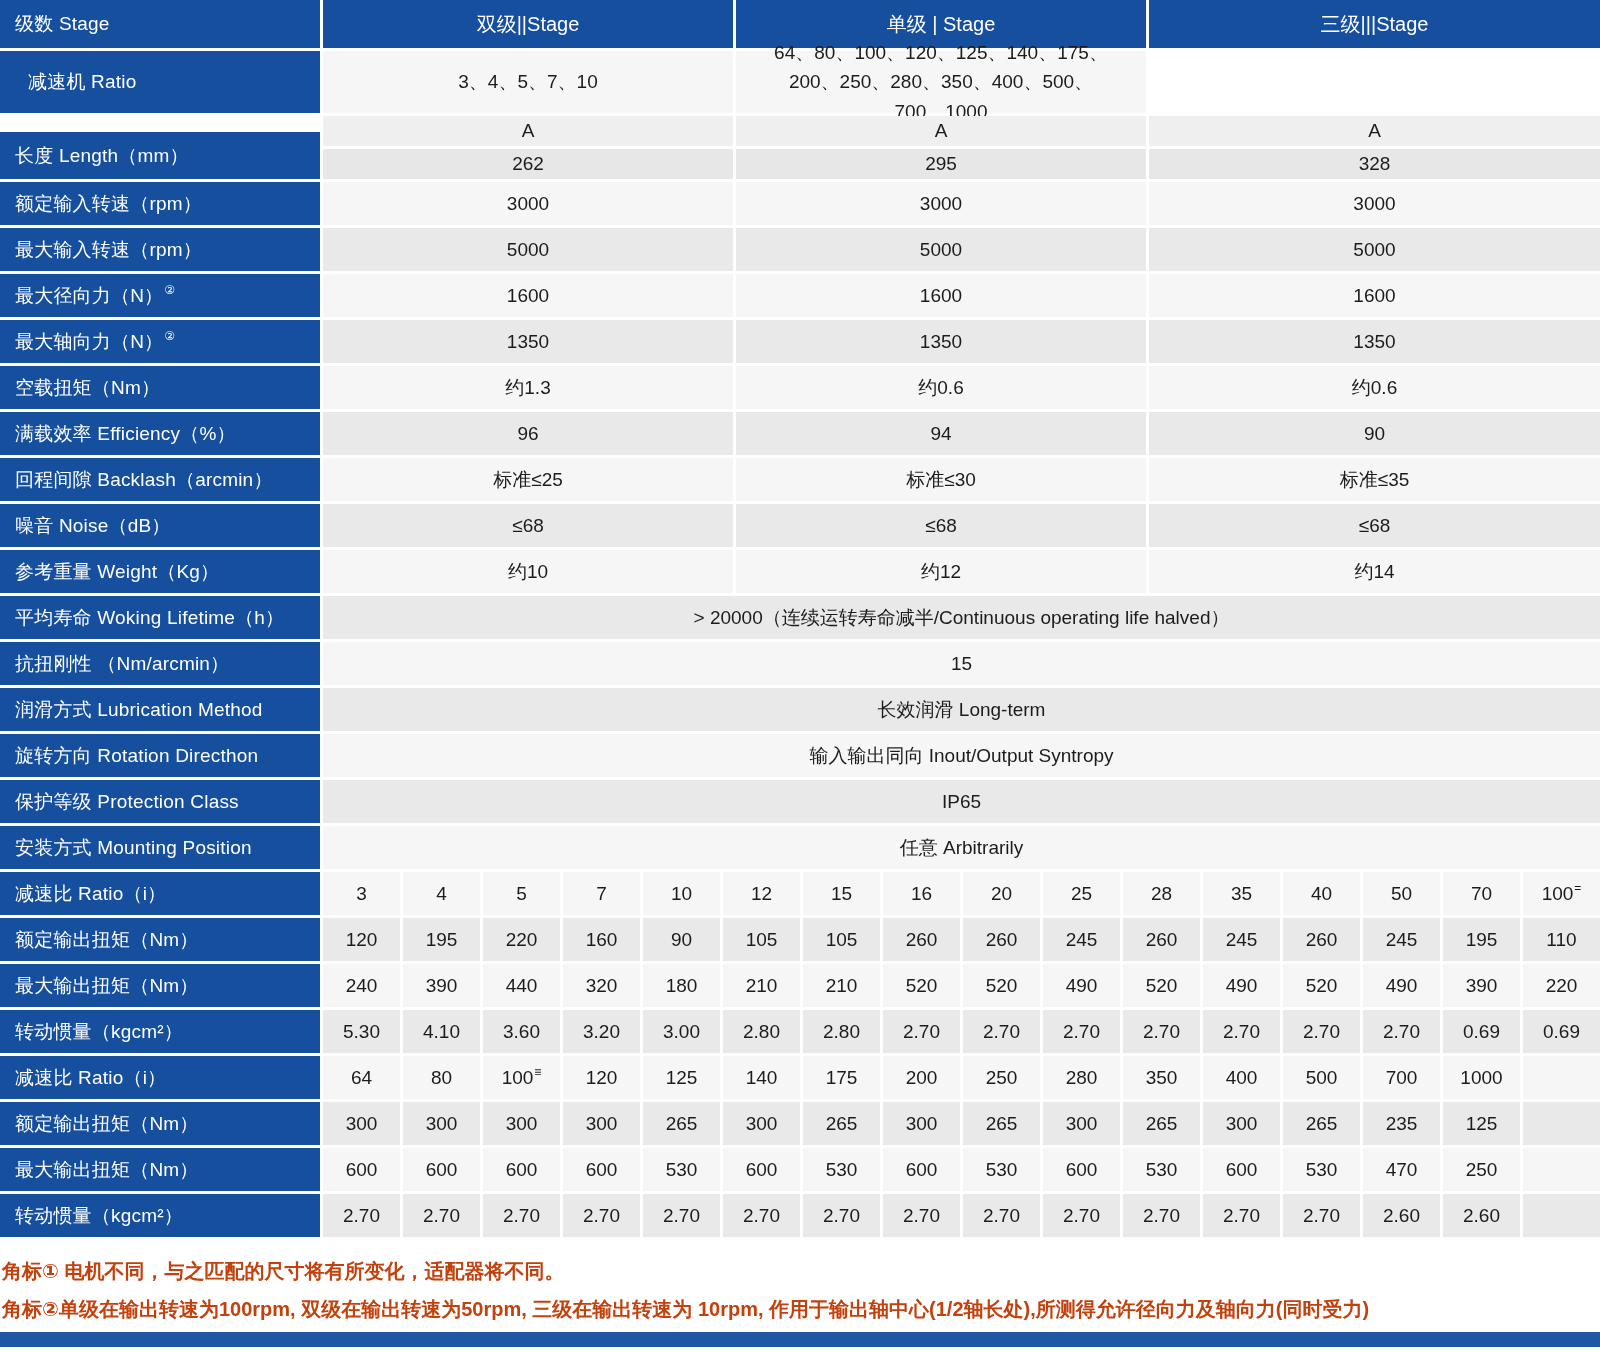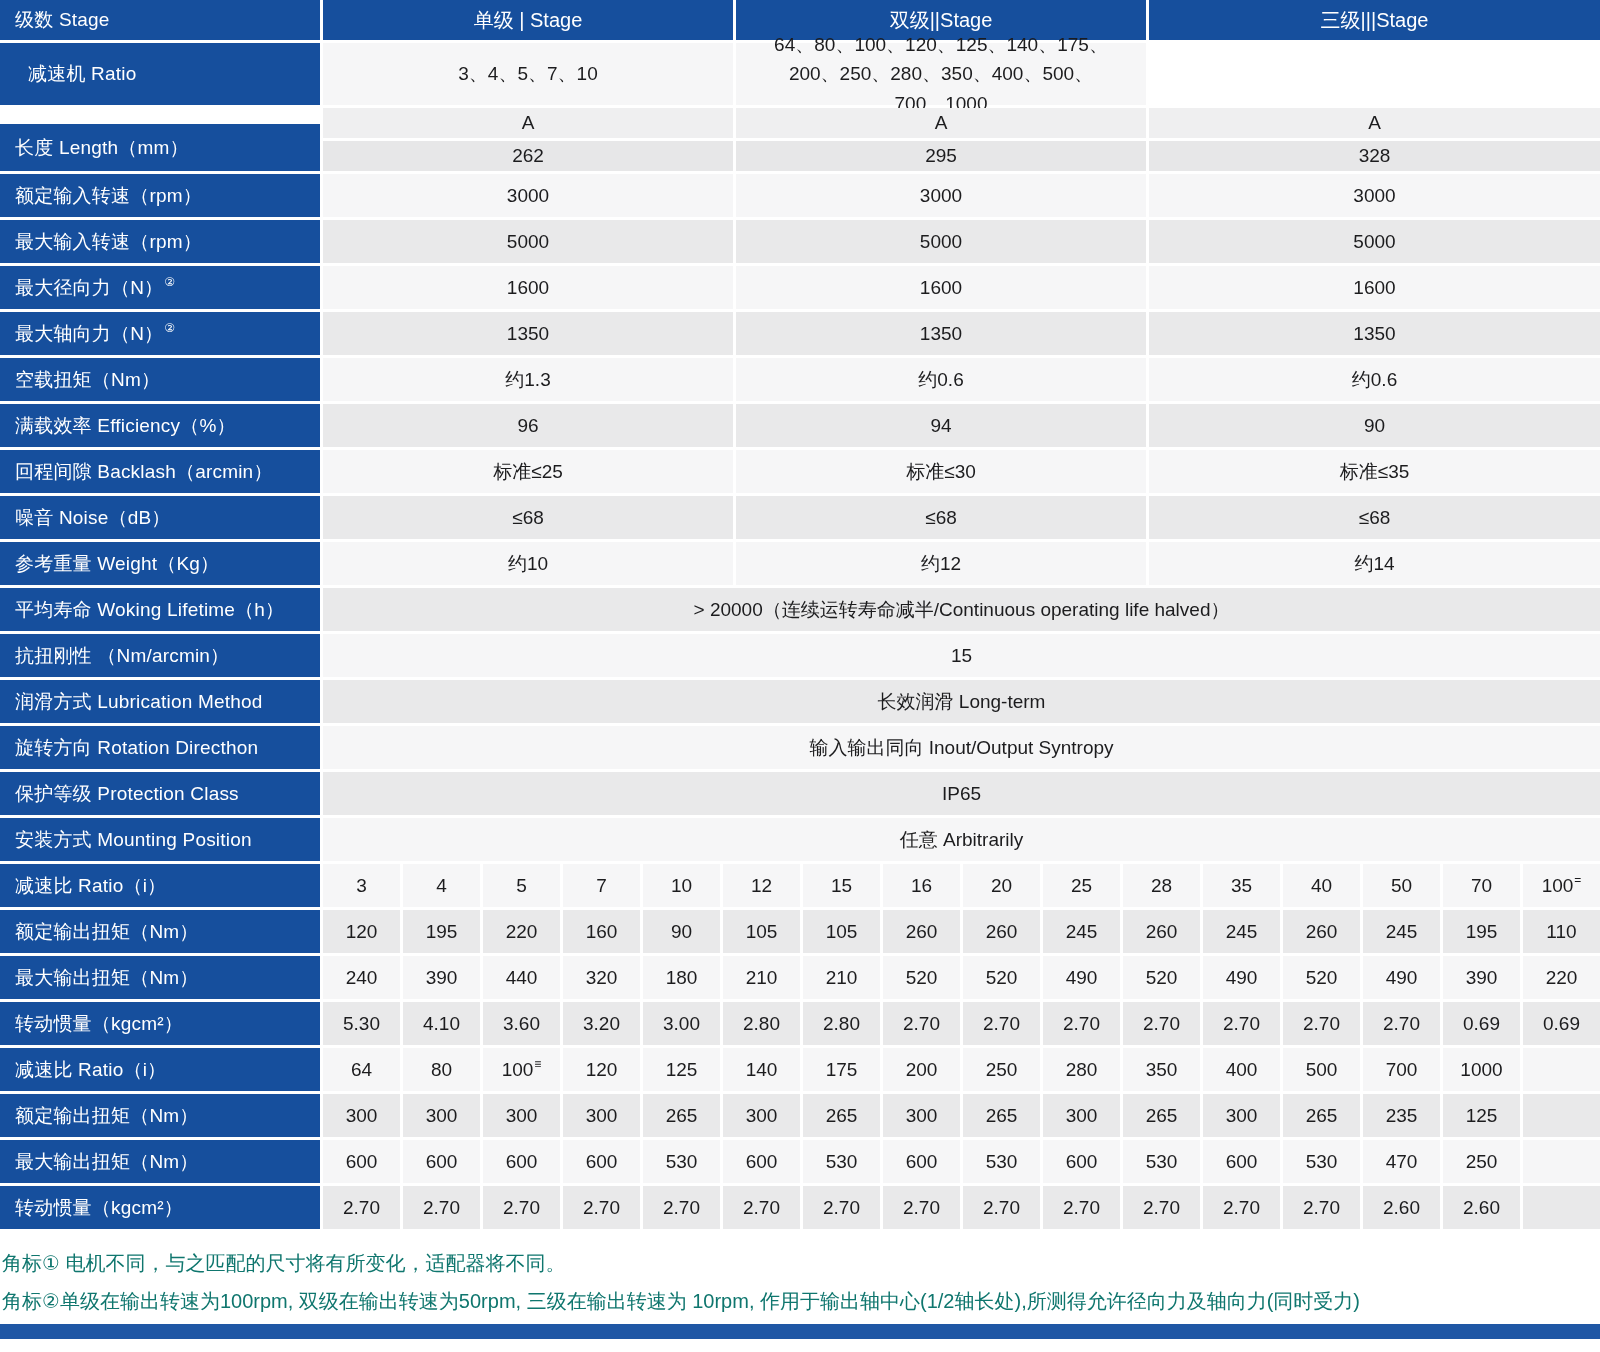--- a/index.html
+++ b/index.html
@@ -46,51 +46,51 @@
   }
   .hdr{
     background:var(--primary_blue);
     color:#fff;font-size:20px;
   }
   .bgL{background:var(--row_light);}
   .bgD{background:var(--row_dark);}
   .bgM1{background:var(--row_mid1);}
   .bgM2{background:var(--row_mid2);text-align:right;}
   .h-std{height:43px;}
-  .h-hdr{height:40px;}
+  .h-hdr{height:48px;}
   .h-ratio{height:62px;padding-left:28px;}
   .ratio-wrap{padding:0 34px;line-height:1.55;}
   .supmark{
     font-size:12px;vertical-align:super;line-height:1;margin-left:1px;
     position:relative;top:-6px;
   }
   .notes{padding:16px 2px 0 2px;}
   .note{
-    font-size:20px;font-weight:400;color:#0f766e;
+    font-size:20px;font-weight:700;color:#c2410c;
     line-height:30px;margin-bottom:8px;
   }
   .bottom-bar{
     width:1600px;height:15px;margin-top:8px;
     background:var(--accent_bar);
   }
 </style>
 </head>
 <body>
 
 <div class="sheet">
   <div id="upper">
       <div class="row">
         <div class="label h-hdr">
           <span>级数 Stage</span>
         </div>
         <div class="cell hdr h-hdr">
+          <span>双级||Stage</span>
+        </div>
+        <div class="cell hdr h-hdr">
           <span>单级 | Stage</span>
-        </div>
-        <div class="cell hdr h-hdr">
-          <span>双级||Stage</span>
         </div>
         <div class="cell hdr h-hdr">
           <span>三级|||Stage</span>
         </div>
       </div>
       <div class="row">
         <div class="label h-ratio">
           <span>减速机 Ratio</span>
         </div>
         <div class="cell h-ratio bgL ratio-wrap">

